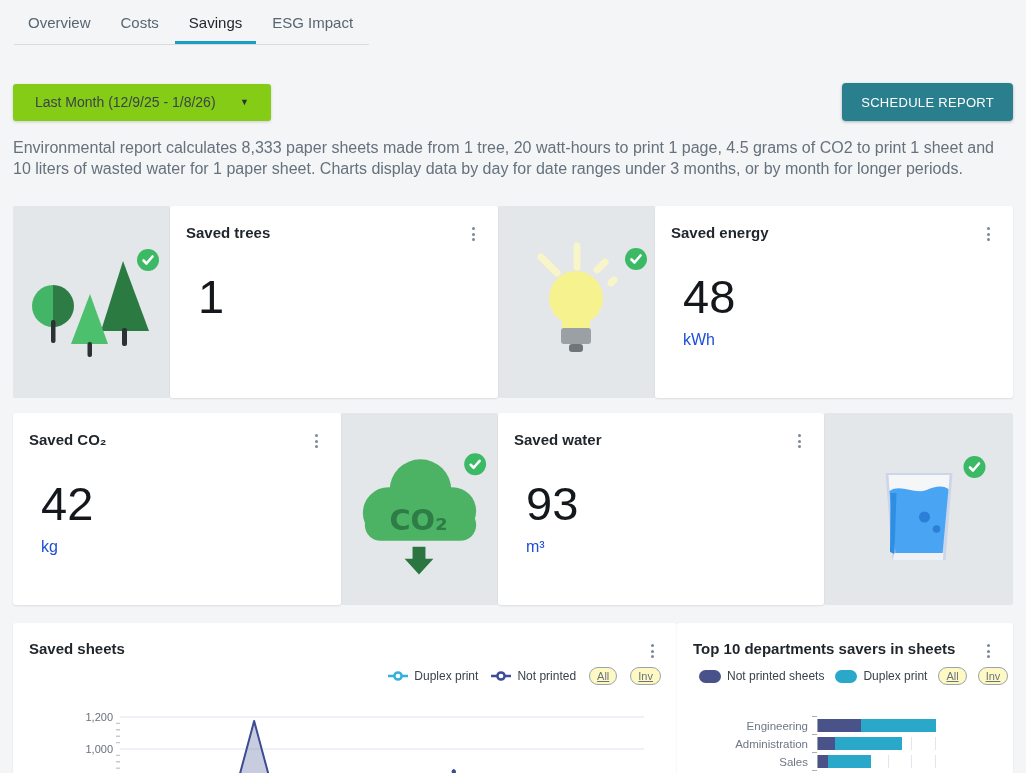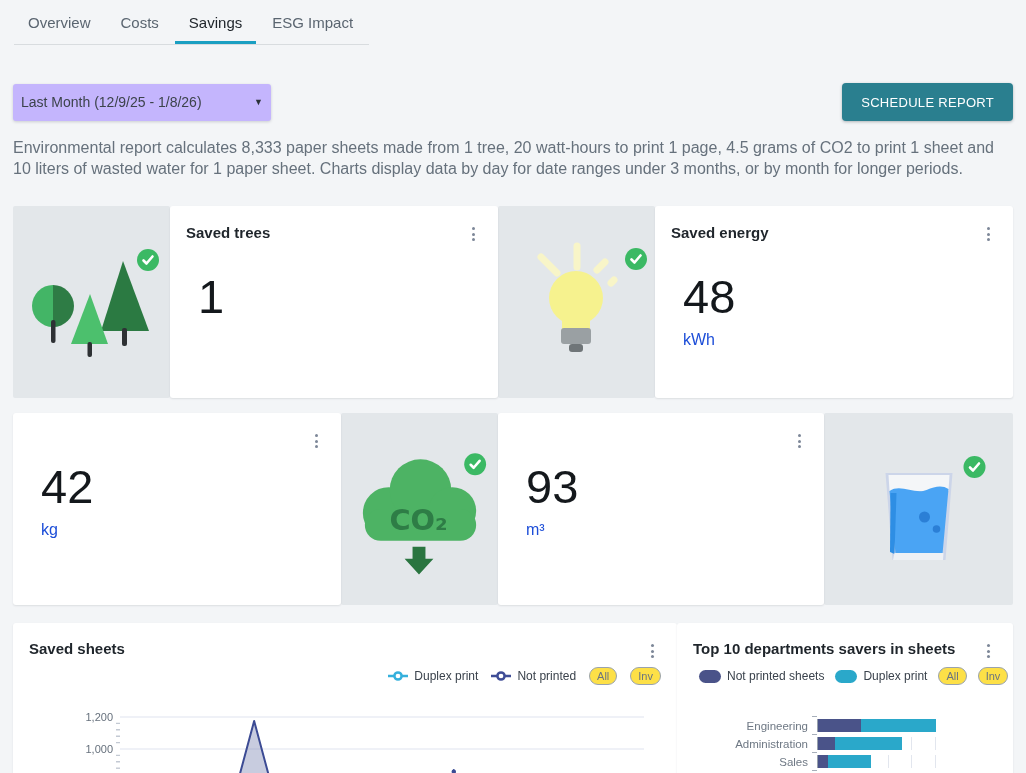--- a/index.html
+++ b/index.html
@@ -18,24 +18,24 @@
     font-size:15px; color:#5a6570; cursor:pointer; white-space:nowrap;
   }
   .tab.active {
     color:#1d2329; font-weight:400;
     box-shadow: inset 0 -3px 0 #1a9fc2;
   }
 
   
   .toolbar { margin-top:38px; display:flex; align-items:center; justify-content:space-between; }
   .date-select {
-    width:258px; height:37px; background:#c4b5fd; border-radius:3px;
+    width:258px; height:37px; background:#84cc16; border-radius:3px;
     box-shadow:0 1px 3px rgba(20,30,40,.18);
     display:flex; align-items:center; justify-content:space-between;
-    padding:0 8px; font-size:14px; color:#3c434b; cursor:pointer;
+    padding:0 22px; font-size:14px; color:#3c434b; cursor:pointer;
   }
   .caret { font-size:9px; color:#2b3138; }
   .schedule-btn {
     height:38px; padding:0 19px; border:none; border-radius:4px;
     background:#2a7f8f; color:#fff; font-size:13px; letter-spacing:.3px;
     font-family:inherit; box-shadow:0 1px 3px rgba(20,30,40,.3); cursor:pointer;
   }
 
   
   .description {
@@ -73,21 +73,21 @@
   
   .chart-card { padding-top:17px; overflow:hidden; }
   .chart-card .card-title { margin-left:16px; }
   .legend { display:flex; gap:13px; margin-top:10px; height:18px; }
   .legend-right { justify-content:flex-end; padding-right:16px; }
   .legend-left  { justify-content:flex-start; padding-left:22px; gap:11px; }
   .legend-item { display:flex; align-items:center; gap:6px; font-size:12px; color:#3a424c; cursor:pointer; }
   .swatch { width:22px; height:13px; border-radius:6.5px; }
   .pill {
     border:1px solid #9aa3ad; border-radius:10px; font-size:11px; color:#6b7480;
-    padding:0 7px; height:18px; line-height:16px; cursor:pointer; background:#fde047;
+    padding:0 7px; height:18px; line-height:16px; cursor:pointer; background:#fef9c3;text-decoration:underline;
   }
   #sheets-plot { display:block; margin-top:25px; }
   .ytick { font-size:11px; fill:#66707c; }
 
   .dept-plot { margin-top:34px; }
   .dept-row { display:flex; align-items:center; height:13px; margin-bottom:5px; }
   .dept-label { width:140px; text-align:right; padding-right:9px; font-size:11.5px; color:#6e7884; }
   .dept-track {
     position:relative; width:141px; height:13px; display:flex;
     border-left:1px solid #98a1ac;
@@ -180,20 +180,21 @@
           <i></i>
         </div>
       <div class="metric-value">48</div>
       <div class="metric-unit">kWh</div>
     </div>
   </div>
 
   
   <div class="row row2">
     <div class="card metric-card">
+      <div class="card-title">Saved CO₂</div>
       <div class="kebab">
           <i></i>
           <i></i>
           <i></i>
         </div>
       <div class="metric-value">42</div>
       <div class="metric-unit">kg</div>
     </div>
 
     <div class="img-tile">
@@ -207,20 +208,21 @@
         <text x="78" y="117" text-anchor="middle" font-size="29" font-weight="bold" fill="#2e7d46" font-family="DejaVu Sans, Liberation Sans, sans-serif">CO₂</text>
         <path d="M72 134 h13 v12 h8 l-14.5 16 -14.5 -16 h8 z" fill="#2a7540"></path>
         <g transform="translate(135,51)">
           <circle r="11" fill="#3bb964"></circle>
           <path d="M-4.5 .5 L-1.5 3.5 L4.5 -3.5" stroke="#fff" stroke-width="2.6" fill="none" stroke-linecap="round" stroke-linejoin="round"></path>
         </g>
       </svg>
     </div>
 
     <div class="card metric-card">
+      <div class="card-title">Saved water</div>
       <div class="kebab">
           <i></i>
           <i></i>
           <i></i>
         </div>
       <div class="metric-value">93</div>
       <div class="metric-unit">m³</div>
     </div>
 
     <div class="img-tile">

